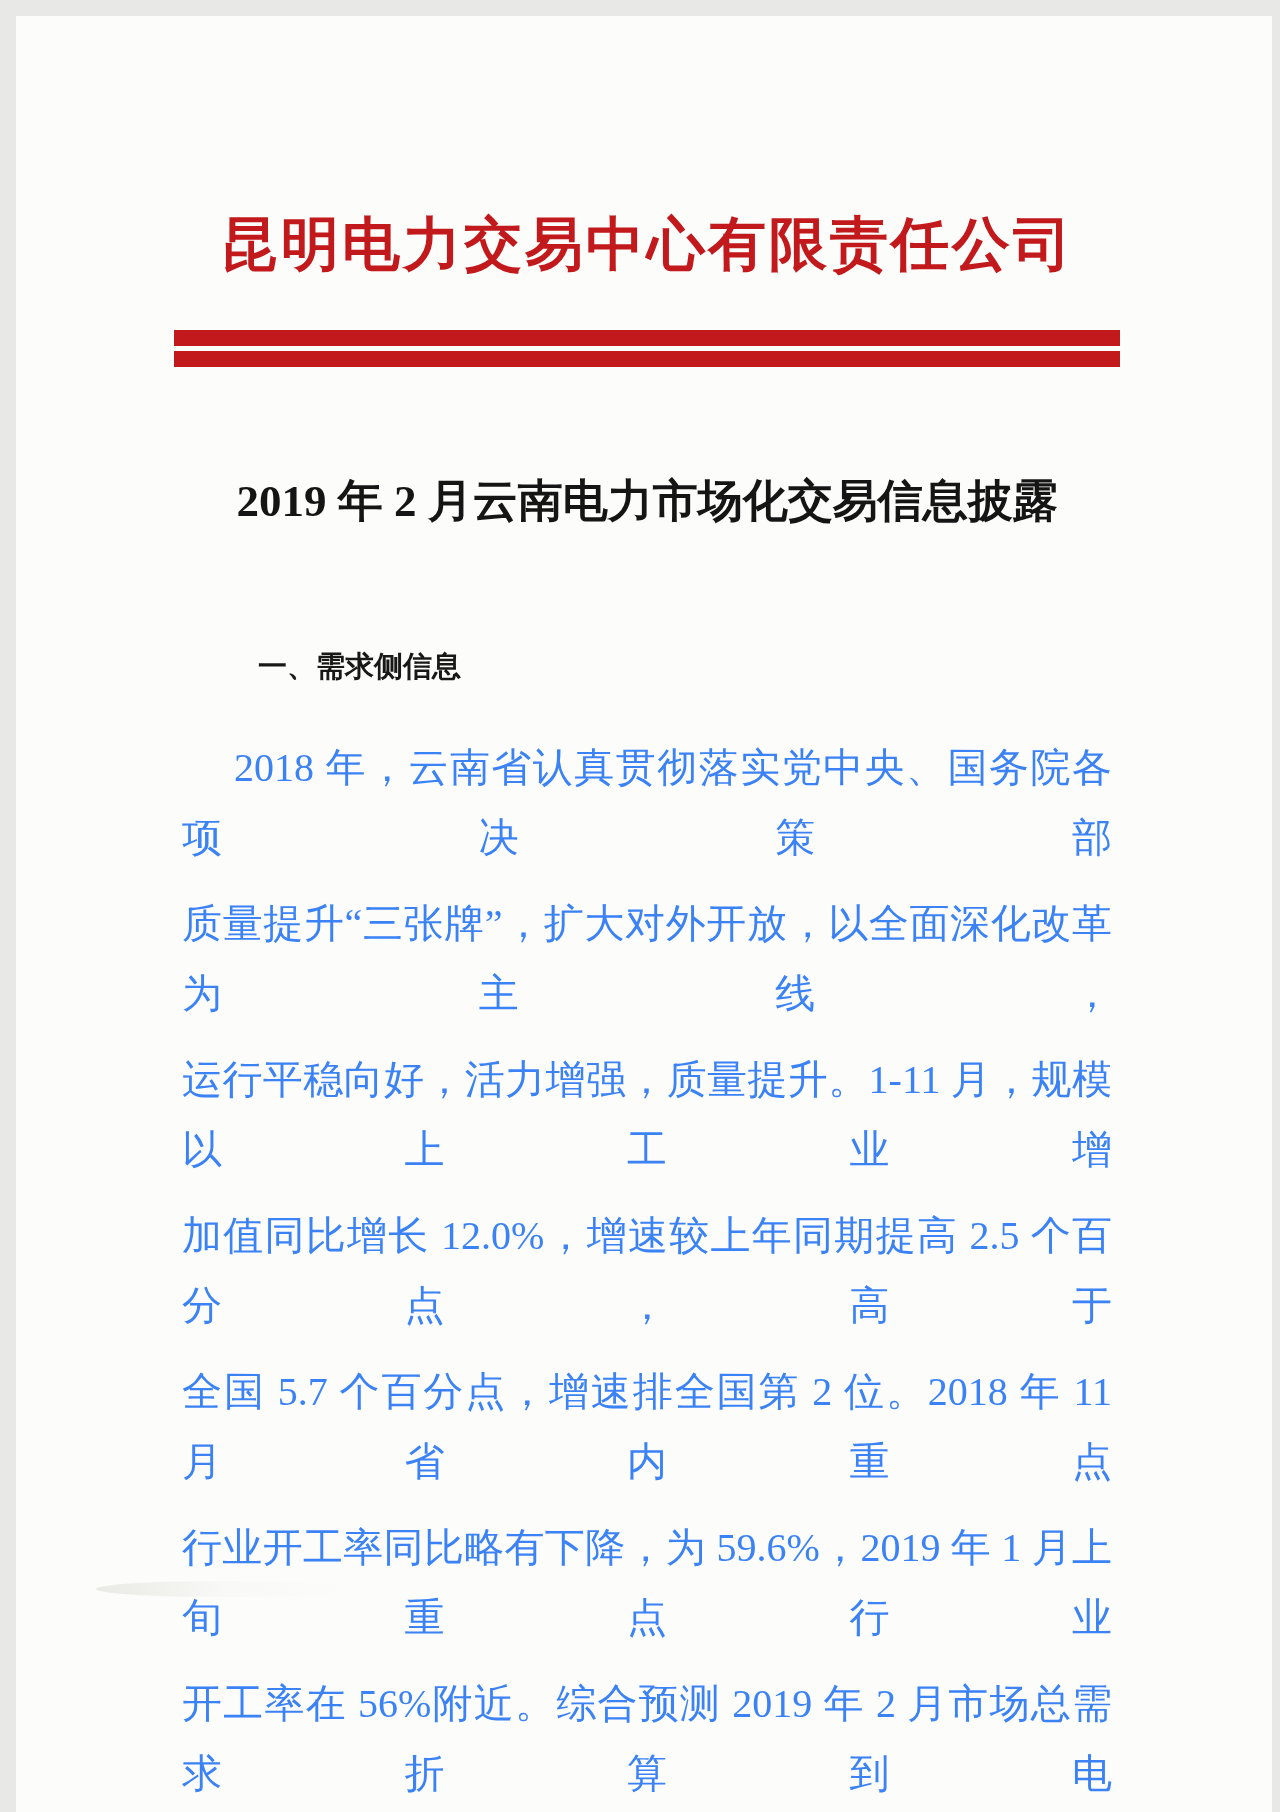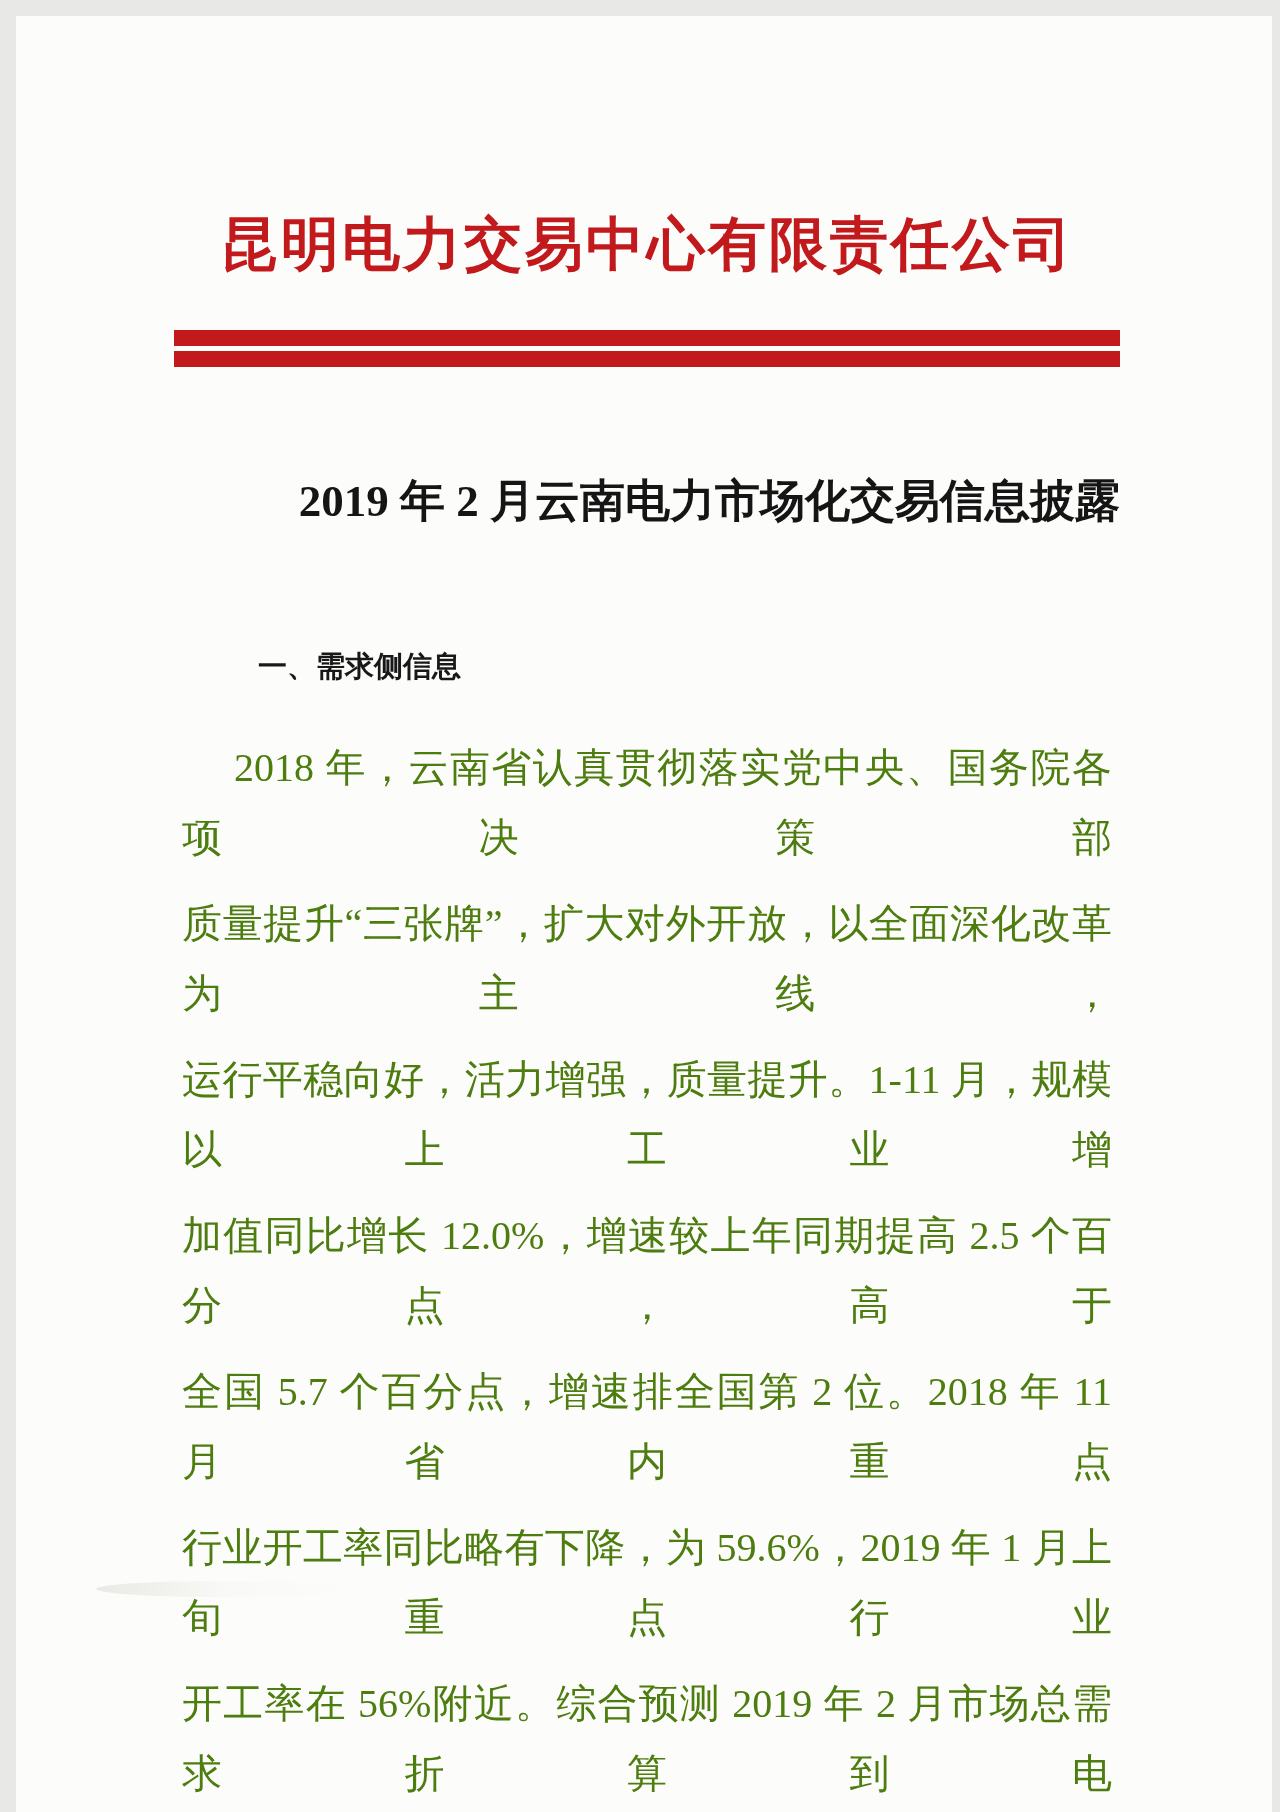--- a/index.html
+++ b/index.html
@@ -27,37 +27,37 @@
     font-family: "Liberation Serif", "DejaVu Serif", serif;
     white-space: nowrap;
   }
   .divider { margin-top: 30px; }
   .divider .thick { height: 7px; background: #c2191c; }
   .divider .thin  { height: 3px; background: #c2191c; margin-top: 5px; }
   .doc-title {
     margin-top: 88px;
     font-size: 45px;
     font-weight: bold;
-    text-align: right;
+    text-align: center;
     color: #151515;
     white-space: nowrap;
   }
   .section-heading {
     margin-top: 100px;
     font-size: 29px;
     font-weight: bold;
     color: #181818;
     text-indent: 84px;
     font-family: "Liberation Sans", "DejaVu Sans", sans-serif;
   }
   .paragraph { margin-top: 22px; }
   .para-line {
     font-size: 40px;
     line-height: 70px;
-    color: #4d7c0f;
+    color: #3b82f6;
     text-align: justify;
     text-align-last: justify;
     white-space: normal;
   }
   .para-line.first { text-indent: 52px; }
   
   .scan-smudge {
     position: absolute;
     left: 80px;
     top: 1565px;

